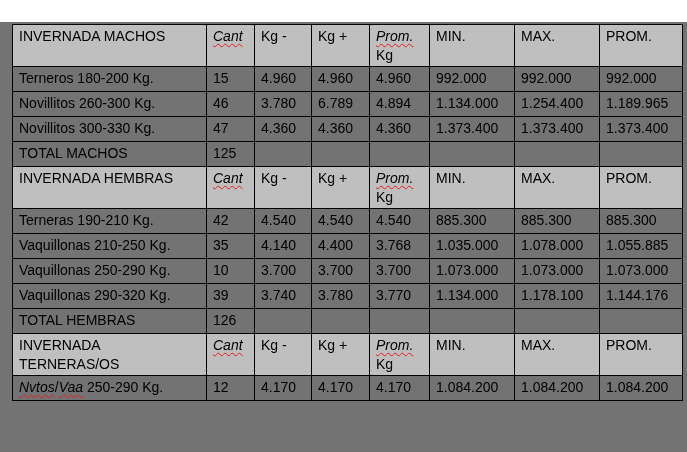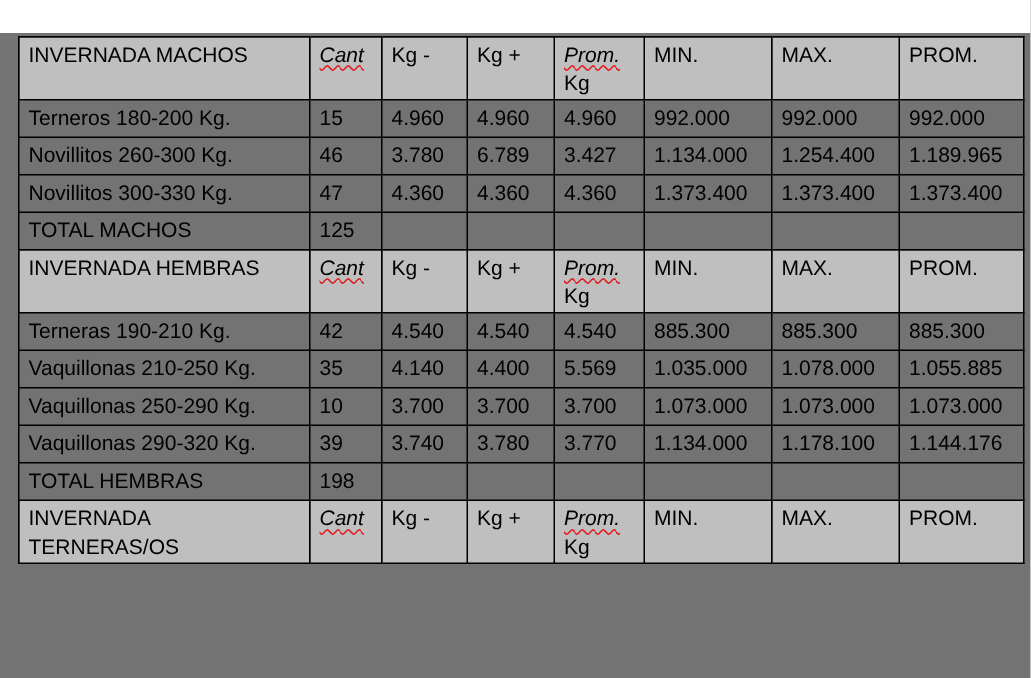--- a/index.html
+++ b/index.html
@@ -81,21 +81,21 @@
           <td>4.960</td>
           <td>992.000</td>
           <td>992.000</td>
           <td>992.000</td>
         </tr>
         <tr class="data">
           <td><span>Novillitos 260-300 Kg.</span></td>
           <td>46</td>
           <td>3.780</td>
           <td>6.789</td>
-          <td>3.427</td>
+          <td>4.894</td>
           <td>1.134.000</td>
           <td>1.254.400</td>
           <td>1.189.965</td>
         </tr>
         <tr class="data">
           <td><span>Novillitos 300-330 Kg.</span></td>
           <td>47</td>
           <td>4.360</td>
           <td>4.360</td>
           <td>4.360</td>
@@ -131,21 +131,21 @@
           <td>4.540</td>
           <td>885.300</td>
           <td>885.300</td>
           <td>885.300</td>
         </tr>
         <tr class="data">
           <td><span>Vaquillonas 210-250 Kg.</span></td>
           <td>35</td>
           <td>4.140</td>
           <td>4.400</td>
-          <td>5.569</td>
+          <td>3.768</td>
           <td>1.035.000</td>
           <td>1.078.000</td>
           <td>1.055.885</td>
         </tr>
         <tr class="data">
           <td><span>Vaquillonas 250-290 Kg.</span></td>
           <td>10</td>
           <td>3.700</td>
           <td>3.700</td>
           <td>3.700</td>
@@ -158,33 +158,43 @@
           <td>39</td>
           <td>3.740</td>
           <td>3.780</td>
           <td>3.770</td>
           <td>1.134.000</td>
           <td>1.178.100</td>
           <td>1.144.176</td>
         </tr>
         <tr class="data">
           <td><span>TOTAL HEMBRAS</span></td>
-          <td>198</td>
+          <td>126</td>
           <td></td>
           <td></td>
           <td></td>
           <td></td>
           <td></td>
           <td></td>
         </tr>
         <tr class="hdr">
           <td><span>INVERNADA</span><br><span>TERNERAS/OS</span></td>
           <td><span class="sq">Cant</span></td>
           <td><span>Kg -</span></td>
           <td><span>Kg +</span></td>
           <td><span class="sq">Prom.</span><br><span>Kg</span></td>
           <td><span>MIN.</span></td>
           <td><span>MAX.</span></td>
           <td><span>PROM.</span></td>
         </tr>
+        <tr class="data">
+          <td><span class="sq">Nvtos</span><span>/</span><span class="sq">Vaa</span><span> 250-290 Kg.</span></td>
+          <td>12</td>
+          <td>4.170</td>
+          <td>4.170</td>
+          <td>4.170</td>
+          <td>1.084.200</td>
+          <td>1.084.200</td>
+          <td>1.084.200</td>
+        </tr>
       </tbody>
   </table>
 </div>
 
 </body></html>

